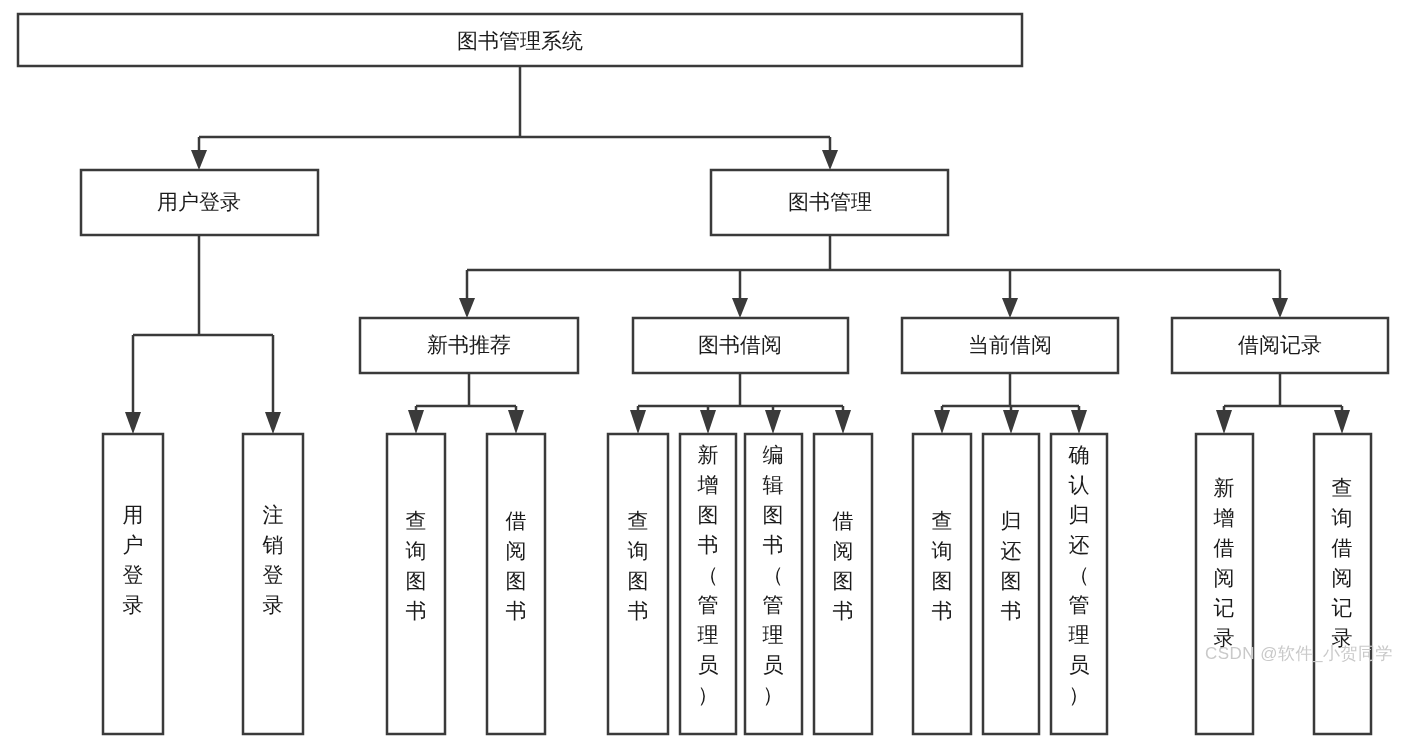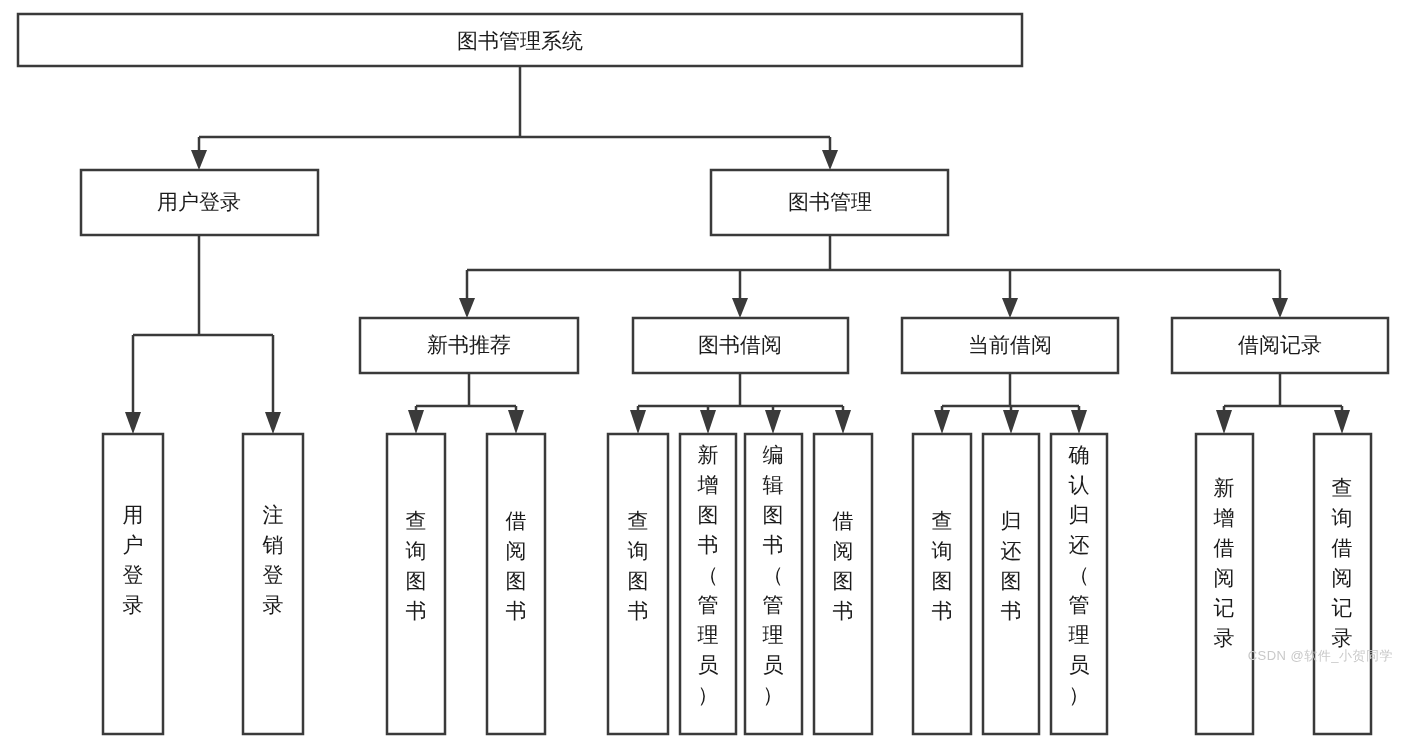--- a/index.html
+++ b/index.html
@@ -53,21 +53,21 @@
     font-family: "Liberation Sans", "DejaVu Sans", sans-serif;
     fill: #1b1b1b;
     font-size: 21px;
     text-anchor: middle;
   }
   .watermark {
     position: absolute;
     right: 12px;
     bottom: 6px;
     font-family: "Liberation Sans", "DejaVu Sans", sans-serif;
-    font-size: 13px;
+    font-size: 17px;
     color: #c9c9c9;
     white-space: nowrap;
     letter-spacing: 0.5px;
     pointer-events: none;
   }
 </style>
 </head>
 <body>
 
 <div id="diagram-root">

